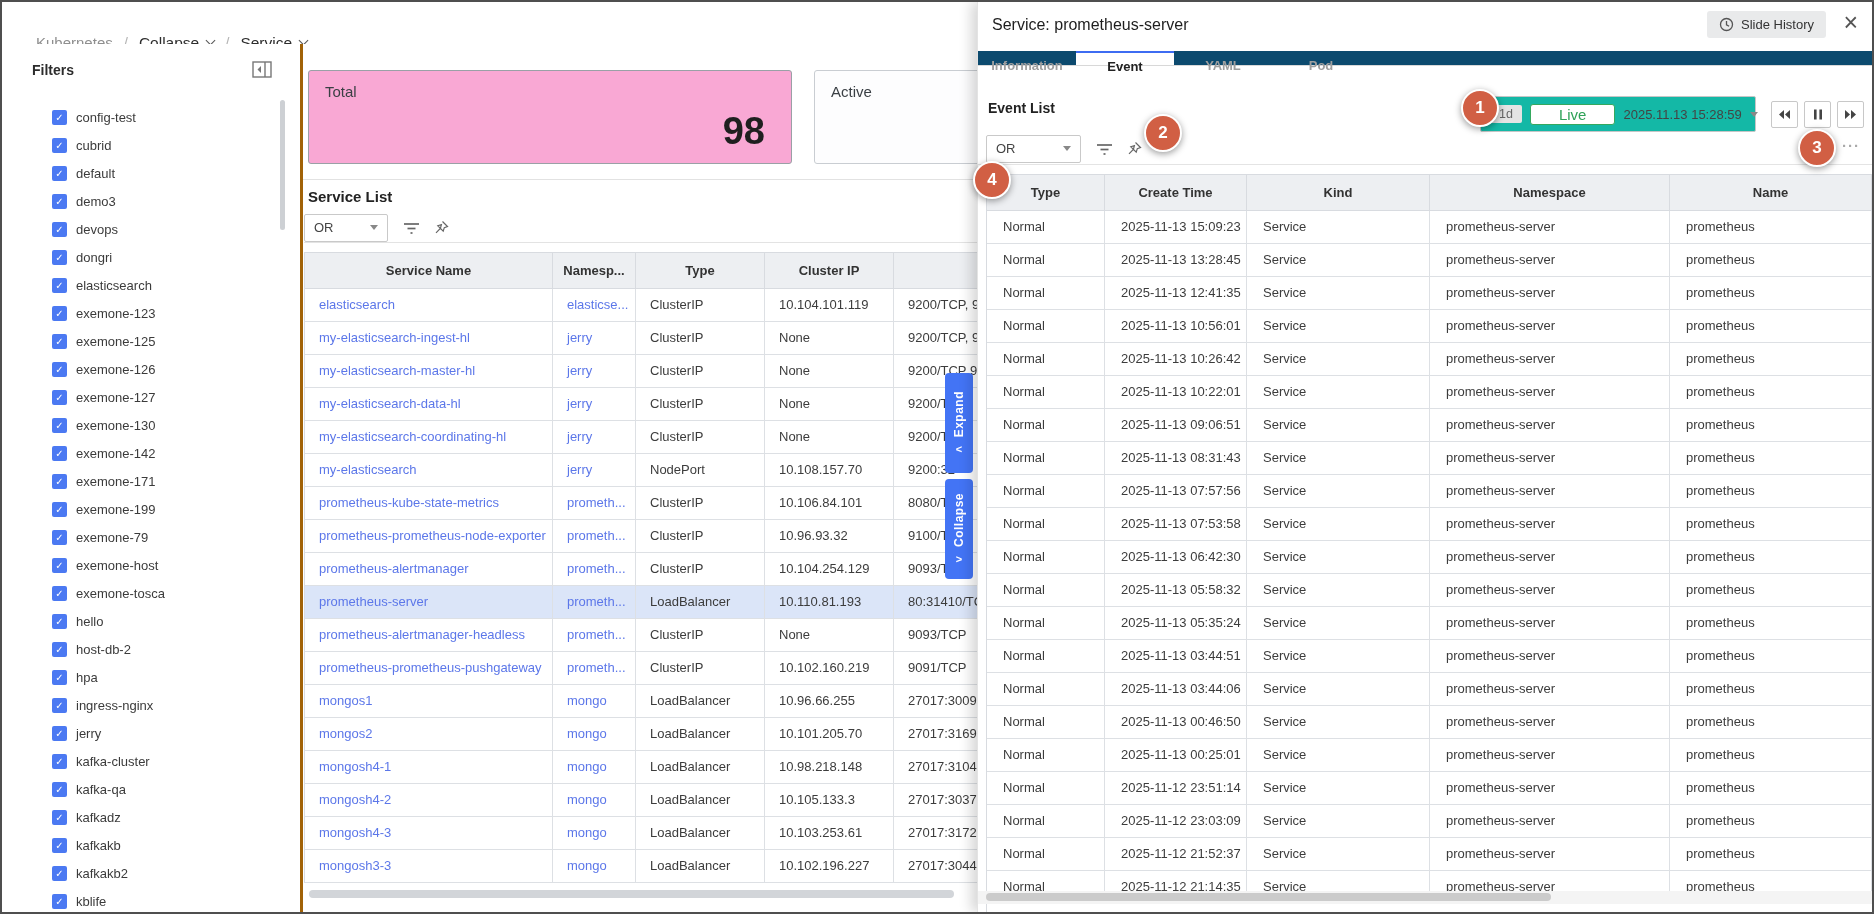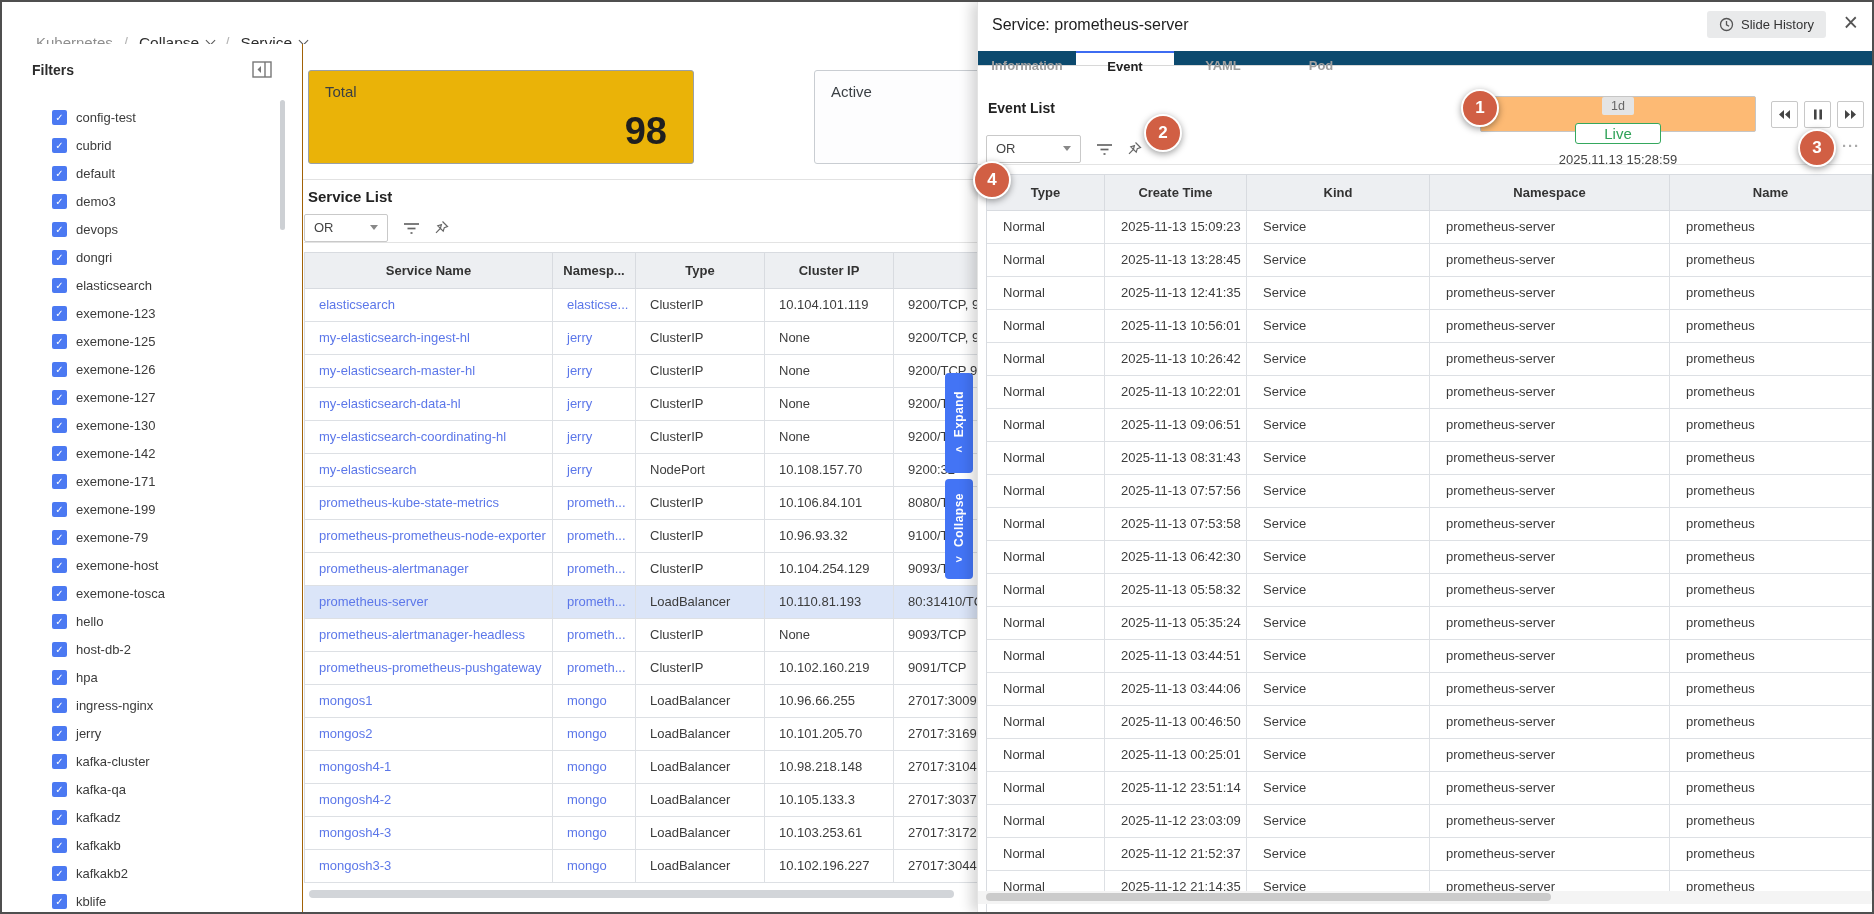--- a/index.html
+++ b/index.html
@@ -8,33 +8,33 @@
   #app { position:relative; width:1874px; height:914px; border:2px solid #4f4f4f; background:#fff; overflow:hidden; }
 
   
   .topbar { position:absolute; left:0; top:0; right:0; height:42px; background:#fff; border-bottom:1px solid #3b82f6; display:flex; align-items:center; padding-left:34px;margin-top:20px; }
   .bc-root { color:#8f8f8f; font-size:15px; }
   .bc-sep { color:#b5b5b5; font-size:15px; margin:0 11px; }
   .bc-item { color:#2d2d2d; font-size:15.5px; display:inline-flex; align-items:center; }
   .chev { display:inline-block; width:7px; height:7px; border-right:1.7px solid #555; border-bottom:1.7px solid #555; transform:rotate(45deg); margin-left:8px; margin-top:-4px; }
 
   
-  .sidebar { position:absolute; left:0; top:42px; bottom:0; width:301px; background:#fff; border-right:1px solid #a16207; overflow:hidden;padding-left:24px; }
+  .sidebar { position:absolute; left:0; top:42px; bottom:0; width:301px; background:#fff; border-right:3px solid #a16207; overflow:hidden;padding-left:24px; }
   .sb-title { position:absolute; left:30px; top:18px; font-size:14px; font-weight:bold; color:#2c2c2c; }
   .sb-collapse { position:absolute; left:250px; top:17px; width:20px; height:17px; cursor:pointer; }
   .sb-scroll { position:absolute; left:278px; top:56px; width:5px; height:130px; background:#cdd0d4; border-radius:3px; }
   .sb-list { position:absolute; left:0; top:59px; right:10px; }
   .sb-item { height:28px; display:flex; align-items:center; gap:9px; padding-left:50px; }
   .cb { width:15px; height:15px; background:#4b79f2; border-radius:2px; color:#fff; font-size:10px; line-height:15px; text-align:center; flex:0 0 15px; }
   .sb-label { font-size:13px; color:#3b3b3b; white-space:nowrap; }
 
   
   .main { position:absolute; left:301px; top:42px; right:0; bottom:0; background:#fff; }
   .card { position:absolute; top:26px; height:94px; border-radius:3px; }
-  .card-total { left:5px; width:386px; background:#eab308; border:1px solid #9aa0a6; }
+  .card-total { left:5px; width:484px; background:#f9a8d4; border:1px solid #9aa0a6; }
   .card-active { left:511px; width:470px; background:#fdfdfe; border:1px solid #c9cdd2; }
   .card-label { position:absolute; left:16px; top:12px; font-size:15px; color:#3a3f44; }
   .card-value { position:absolute; right:26px; bottom:10px; font-size:38px; font-weight:bold; color:#1f1f1f; }
   .main-divider { position:absolute; left:0; right:0; top:135px; border-top:1px solid #e2e2e2; }
   .sl-title { position:absolute; left:5px; top:144px; font-size:15px; font-weight:bold; color:#222; }
   .filterrow { display:flex; align-items:center; }
   .sl-filter { position:absolute; left:1px; right:0; top:170px; height:29px; border-bottom:1px solid #e3e3e3; padding-bottom:1px; }
   .orbox { width:84px; height:28px; border:1px solid #c9c9c9; border-radius:2px; background:#fff; display:flex; align-items:center; justify-content:space-between; padding:0 9px; font-size:13px; color:#444; }
   .tri { width:0; height:0; border-left:4px solid transparent; border-right:4px solid transparent; border-top:5px solid #888; }
   .ficon { margin-left:15px; display:inline-flex; }
@@ -60,21 +60,21 @@
   .p-title { position:absolute; left:14px; top:14px; font-size:16px; color:#1e1e1e; }
   .slide-btn { position:absolute; right:46px; top:9px; height:27px; background:#e9eaeb; border-radius:3px; display:flex; align-items:center; gap:7px; padding:0 12px; font-size:13px; color:#333; }
   .p-close { position:absolute; right:14px; top:6px; font-size:25px; color:#555; line-height:28px; }
   .tabs { position:absolute; left:0; top:49px; right:0; height:15px; background:#0c4a6e; border-bottom:1px solid #d8d8d8; display:flex; }
   .tab { width:98px; text-align:center; line-height:30px; font-size:13px; font-weight:bold; color:#9f9f9f; }
   .tab.on { background:#fff; border-top:2px solid #3d6cf2; line-height:27px; color:#222; }
 
   .evt-row { position:absolute; left:0; top:92px; right:0; height:32px; }
   .evt-title { position:absolute; left:10px; top:6px; font-size:14px; font-weight:bold; color:#222; }
   .evt-controls { position:absolute; right:8px; top:2px; display:flex; align-items:center; }
-  .timebox { width:276px; height:36px; border:1px solid #c6c6c6; border-radius:2px; display:flex; align-items:center; gap:8px; padding:0 9px; background:#fdba74;flex-direction:column; }
+  .timebox { width:276px; height:36px; border:1px solid #c6c6c6; border-radius:2px; display:flex; align-items:center; gap:8px; padding:0 9px; background:#14b8a6; }
   .chip-1d { background:#e4e4e4; color:#666; font-size:12.5px; padding:2px 9px; border-radius:2px; }
   .chip-live { border:1px solid #35a85e; color:#2fa258; font-size:15px; padding:1px 28px; border-radius:3px; background:#fff; }
   .dt { font-size:13px; color:#444; flex:1; white-space:nowrap; }
   .pb-group { display:flex; gap:6px; margin-left:15px; }
   .pbtn { width:27px; height:27px; border:1px solid #c8c8c8; border-radius:2px; background:#fff; display:flex; align-items:center; justify-content:center; }
 
   .p-filter { position:absolute; left:0; right:0; top:131px; height:32px; border-bottom:1px solid #e4e4e4; display:flex; align-items:center; padding-left:8px; }
   .p-filter .orbox { width:95px; }
   .more { position:absolute; right:12px; top:4px; color:#a9a9a9; font-size:15px; font-weight:bold; letter-spacing:1px; }
 

